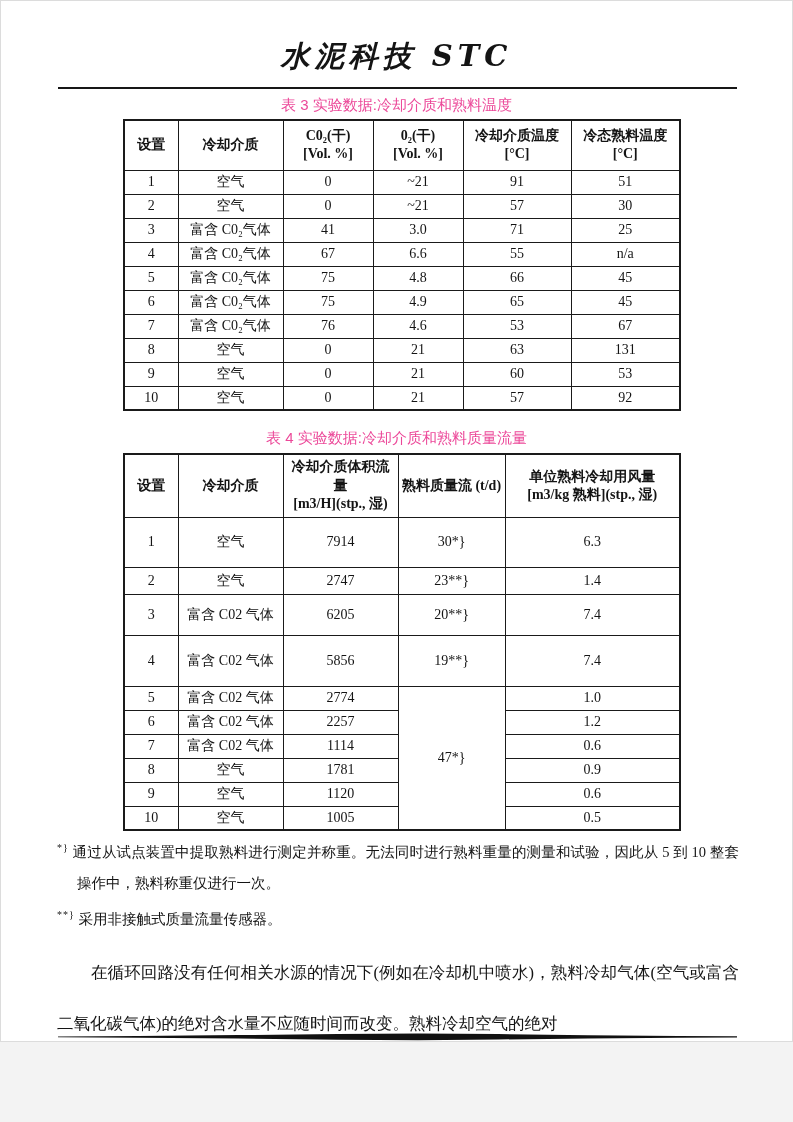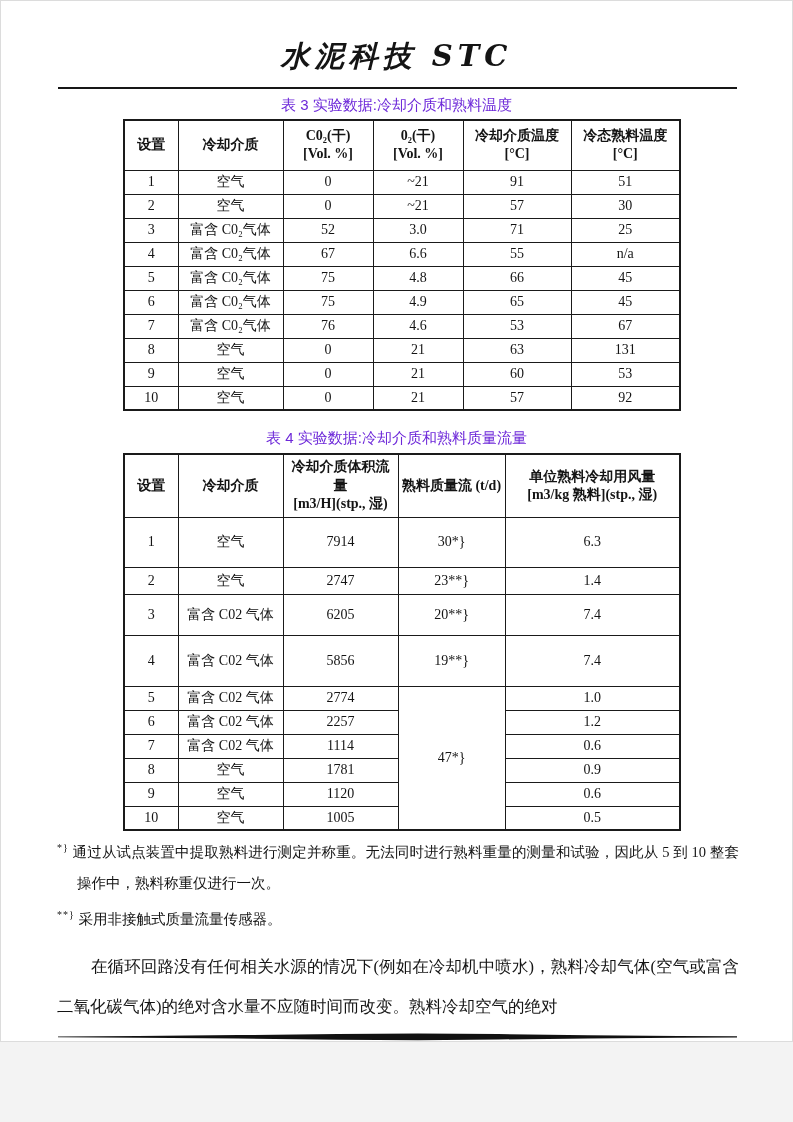--- a/index.html
+++ b/index.html
@@ -14,21 +14,21 @@
     position:absolute; top:36px; left:0; width:100%;
     text-align:center; font-family:"DejaVu Serif",serif;
     font-size:29px; font-weight:700; font-style:italic; letter-spacing:5px;
   }
   .header-rule {
     position:absolute; left:57px; width:679px; top:86px; height:2px; background:#161616;
   }
   .table-title {
     position:absolute; left:0; width:100%; text-align:center;
     font-family:"Liberation Sans","DejaVu Sans",sans-serif;
-    font-size:15px; color:#6d28d9;
+    font-size:15px; color:#ec4899;
   }
   #t3-title { top:95px; }
   #t4-title { top:428px; }
   table.data-table {
     position:absolute; left:122px; width:556px;
     border-collapse:collapse; table-layout:fixed;
     font-size:14px; text-align:center;
   }
   #t3 { top:118px; }
   #t4 { top:452px; }
@@ -45,21 +45,21 @@
   }
   .footnote { padding-left:20px; text-indent:-20px; }
   .fn-marker { vertical-align:super; font-size:10px; letter-spacing:1px; }
   .section-heading {
     position:absolute; left:57px; top:913px;
     font-family:"Liberation Sans","DejaVu Sans",sans-serif;
     font-size:19px; font-weight:700; letter-spacing:1px;
   }
   .body-par {
     position:absolute; left:56px; top:946px; width:682px;
-    font-size:16.5px; line-height:40px; text-align:justify; text-indent:34px;
+    font-size:16.5px; line-height:51px; text-align:justify; text-indent:34px;
   }
   .page-footer { position:absolute; left:0; top:1030px; width:100%; height:40px; }
   .footer-rule-svg { position:absolute; left:57px; top:2px; }
   .footer-page-num {
     position:absolute; left:0; top:13px; width:100%; text-align:center;
     font-family:"Liberation Sans","DejaVu Sans",sans-serif; font-size:12px;
   }
   .footer-issue {
     position:absolute; right:57px; top:12px;
     font-family:"Liberation Sans","DejaVu Sans",sans-serif; font-size:12.5px;
@@ -122,21 +122,21 @@
           <td>2</td>
           <td>空气</td>
           <td>0</td>
           <td>~21</td>
           <td>57</td>
           <td>30</td>
         </tr>
         <tr style="height: 24px;">
           <td>3</td>
           <td>富含 C0₂气体</td>
-          <td>52</td>
+          <td>41</td>
           <td>3.0</td>
           <td>71</td>
           <td>25</td>
         </tr>
         <tr style="height: 24px;">
           <td>4</td>
           <td>富含 C0₂气体</td>
           <td>67</td>
           <td>6.6</td>
           <td>55</td>

